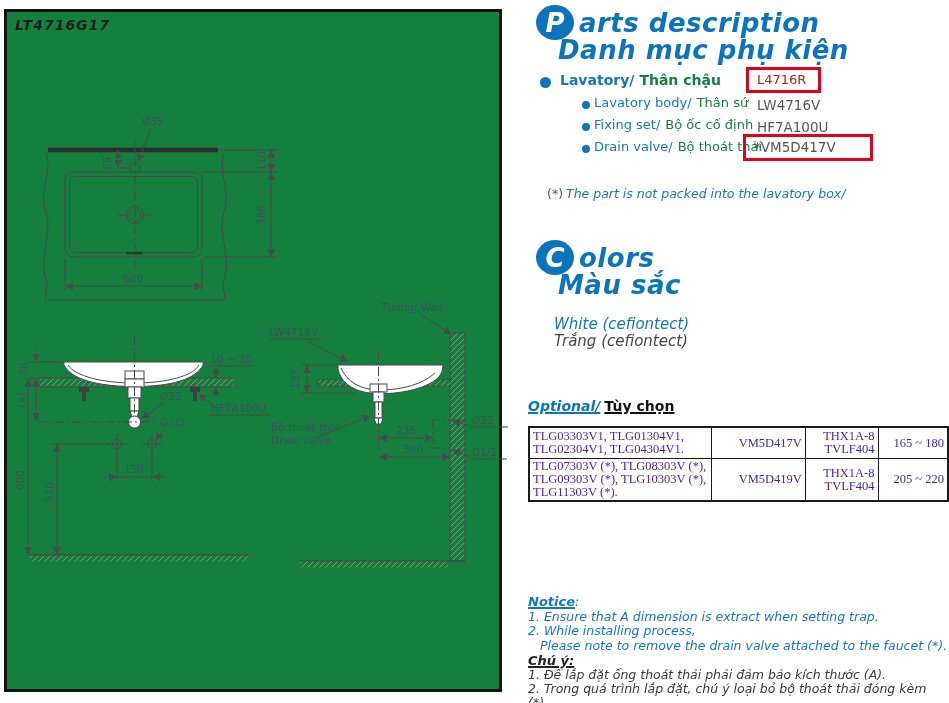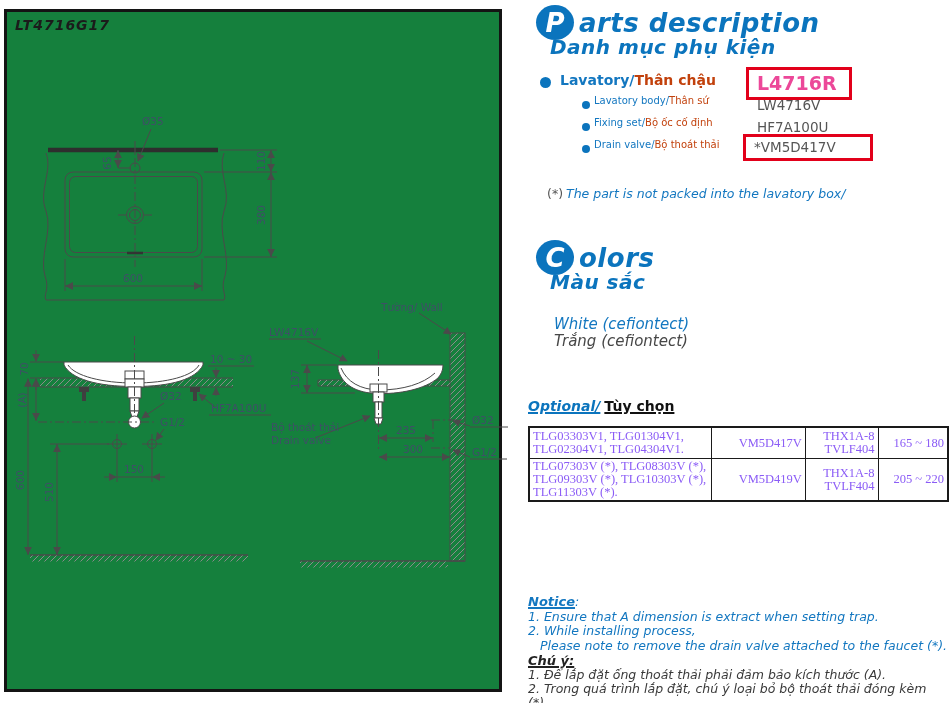--- a/index.html
+++ b/index.html
@@ -16,34 +16,34 @@
   svg text{font-family:"DejaVu Sans",sans-serif;font-size:10.5px;fill:#3e5066;stroke:none;}
   svg .cl{stroke-dasharray:9 3 2 3;}
 
   
   .sec-head{position:absolute;color:#0b74bd;}
   .sec-head .row1{display:flex;align-items:center;}
   .badge{width:38px;height:35px;border-radius:50%;background:#0b74bd;color:#fff;
          display:flex;align-items:center;justify-content:center;
          font-style:italic;font-weight:bold;font-size:26px;flex:0 0 auto;}
   .sec-head .rest{font-style:italic;font-weight:bold;font-size:26px;letter-spacing:.5px;margin-left:5px;}
-  .sec-head .row2{font-style:italic;font-weight:bold;font-size:20px;letter-spacing:.5px;
-         margin-left:14px;margin-top:-5px;}
+  .sec-head .row2{font-style:italic;font-weight:bold;font-size:26px;letter-spacing:.5px;
+         margin-left:22px;margin-top:-5px;}
 
   .p-row{position:absolute;left:536px;width:412px;height:24px;}
   .p-row .bullet{position:absolute;border-radius:50%;background:#0b74bd;}
   .b1{left:4px;top:5px;width:11px;height:11px;}
   .b2{left:46px;top:6px;width:8px;height:8px;}
   .lbl{position:absolute;white-space:nowrap;}
   .p-row.main .lbl{left:24px;top:0;font-size:14px;font-weight:bold;}
-  .p-row.sub  .lbl{left:58px;top:0;font-size:10px;text-align:center;}
+  .p-row.sub  .lbl{left:58px;top:0;font-size:13px;text-align:center;}
   .lbl .en{color:#1377c0;}
-  .lbl .vi{color:#c2410c;}
+  .lbl .vi{color:#15803d;margin-left:5px;}
   .code{position:absolute;left:221px;top:2px;font-size:13.5px;color:#555;white-space:nowrap;}
-  .p-row.main .code{font-size:19px;font-weight:bold;color:#ec4899;top:1px;}
+  .p-row.main .code{font-size:13px;font-weight:normal;color:#b91c1c;top:1px;}
   .code.boxed{border:3px solid #e2001a;padding:2px 12px 3px 8px;}
   .p-row.main .code.boxed{left:210px;top:-5px;}
   .p-row.sub  .code.boxed{left:207px;top:-5px;padding-right:34px;}
 
   .footnote{position:absolute;left:547px;top:186px;font-size:12.5px;line-height:16px;}
   .footnote .mark{color:#555;}
   .footnote .en{color:#1377c0;font-style:italic;margin-left:3px;}
   .footnote .vi{color:#4f4f4f;margin-left:28px;}
 
   .color-names{position:absolute;left:554px;top:316px;font-style:italic;font-size:15px;line-height:17px;}
@@ -58,21 +58,21 @@
 
   table.opt{position:absolute;left:528px;top:426px;border-collapse:collapse;
         border:2px solid #1a1a1a;table-layout:fixed;}
   table.opt td{border:1.5px solid #1a1a1a;vertical-align:middle;padding:1px 3px;}
   .cw1{width:183px;} .cw2{width:89px;} .cw3{width:67px;} .cw4{width:66px;}
   td.hdr{height:33px;text-align:center;line-height:15px;}
   .th-en{color:#1377c0;font-style:italic;font-size:13px;}
   .th-vi{color:#333;font-style:italic;font-size:13px;}
   td.hdr-a{font-family:"Liberation Serif",serif;font-weight:bold;font-size:15px;
         color:#111;text-align:center;}
-  td.body{font-family:"Liberation Serif",serif;font-size:12.5px;line-height:13px;color:#8b5cf6;margin-left:20px;}
+  td.body{font-family:"Liberation Serif",serif;font-size:12.5px;line-height:13px;color:#4c1d95;margin-left:20px;}
   td.pre{white-space:pre-line;}
   td.ctr{text-align:right;}
   td.fc{padding-left:6px;}
   tr.r1 td{height:28px;} tr.r2 td{height:37px;}
 
   .notice{position:absolute;left:528px;top:595px;width:420px;color:#1377c0;
         font-style:italic;font-size:12.5px;line-height:13.5px;}
   .notice .nh{font-weight:bold;font-size:13px;text-decoration:underline;text-decoration-thickness:1.5px;}
   .notice .nline{margin-top:1px;}
   .notice .indent{padding-left:12px;}

